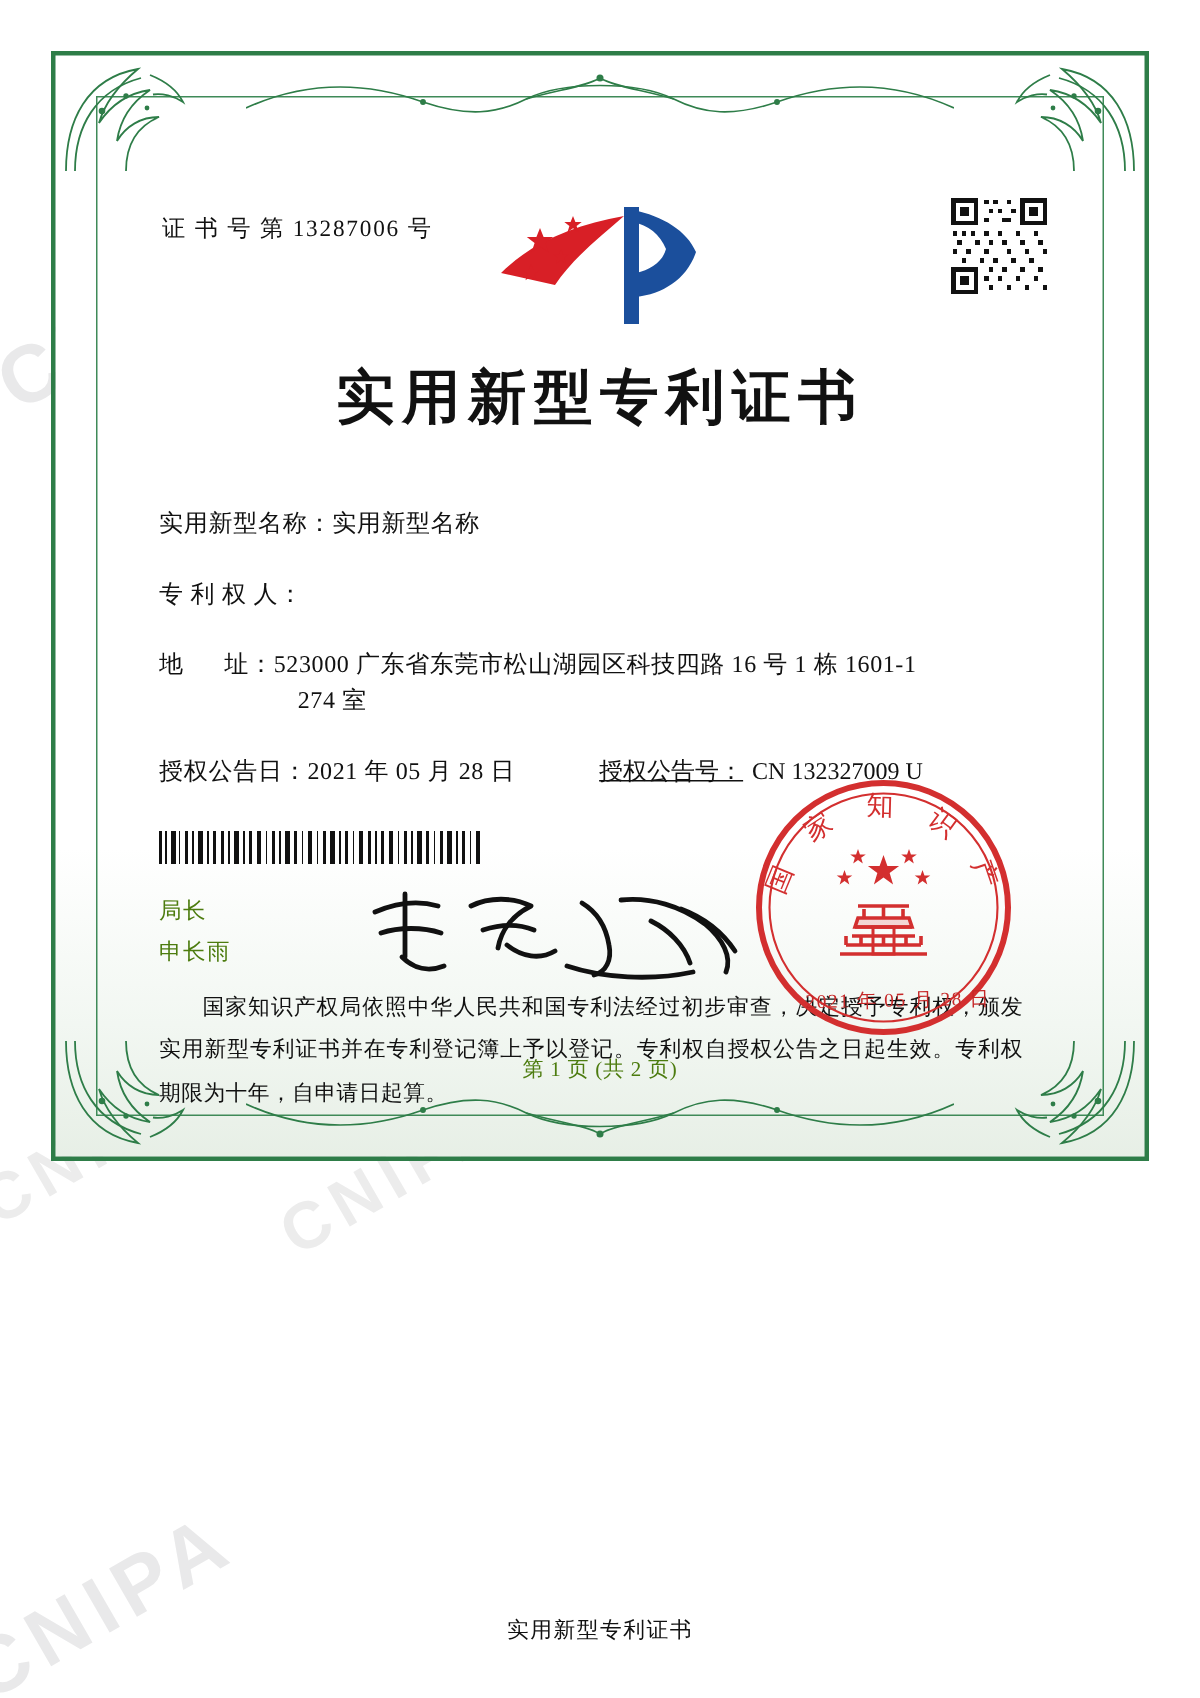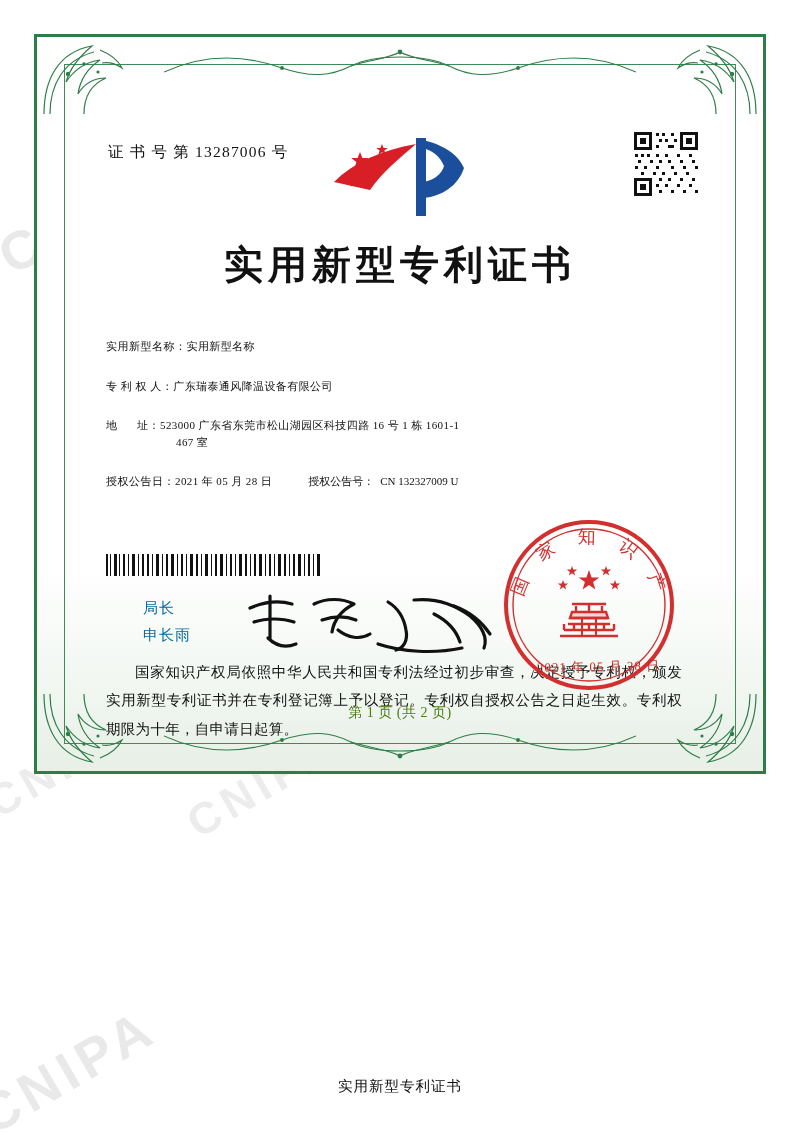--- a/index.html
+++ b/index.html
@@ -142,40 +142,41 @@
   .fields {
     position: absolute;
     top: 250px;
     left: 28px;
     right: 24px;
   }
   .field-row {
     display: flex;
     align-items: flex-start;
     margin-bottom: 23px;
-    font-size: 11px;
+    font-size: 16px;
     line-height: 1.5;
     color: #111;
   }
   .field-label {
     white-space: pre;
     flex: 0 0 auto;
     letter-spacing: 0.5px;
   }
   .field-value {
     flex: 1 1 auto;
     letter-spacing: 0.4px;
   }
   .field-value .sub-line {
     display: block;
     padding-left: 16px;
   }
   .field-row.inline-two .field-label2 {
-    margin-left: 36px;
+    margin-left: 56px;
     white-space: pre;
+    text-decoration: underline;
   }
   .field-row.inline-two .field-value2 {
     margin-left: 6px;
   }
 
   .paragraphs {
     position: absolute;
     top: 570px;
     left: 28px;
     right: 40px;
@@ -197,23 +198,22 @@
     width: 216px;
     height: 22px;
   }
 
   .signature-block {
     position: absolute;
     left: 28px;
     bottom: 78px;
     font-size: 15px;
     line-height: 1.85;
-    color: #0369a1;
+    color: #4d7c0f;
     letter-spacing: 1px;
-    margin-left: 37px;
   }
 
   .handwriting {
     position: absolute;
     left: 160px;
     bottom: 70px;
     width: 280px;
     height: 72px;
   }
 
@@ -424,28 +424,27 @@
       <div class="field-row">
         <span class="field-label">实用新型名称：</span>
         <span class="field-value">实用新型名称</span>
       </div>
 
 
 
 
       <div class="field-row">
         <span class="field-label">专 利 权 人：</span>
-        <span class="field-value">广东瑞泰通风降温设备有限公司</span>
       </div>
 
       <div class="field-row">
         <span class="field-label">地      址：</span>
         <span class="field-value">
           <span>523000 广东省东莞市松山湖园区科技四路 16 号 1 栋 1601-1</span>
-          <span class="sub-line">467 室</span>
+          <span class="sub-line">274 室</span>
         </span>
       </div>
 
       <div class="field-row inline-two">
         <span class="field-label">授权公告日：</span>
         <span class="field-value" style="flex:0 0 auto;">2021 年 05 月 28 日</span>
         <span class="field-label2">授权公告号：</span>
         <span class="field-value2">CN 132327009 U</span>
       </div>
 

